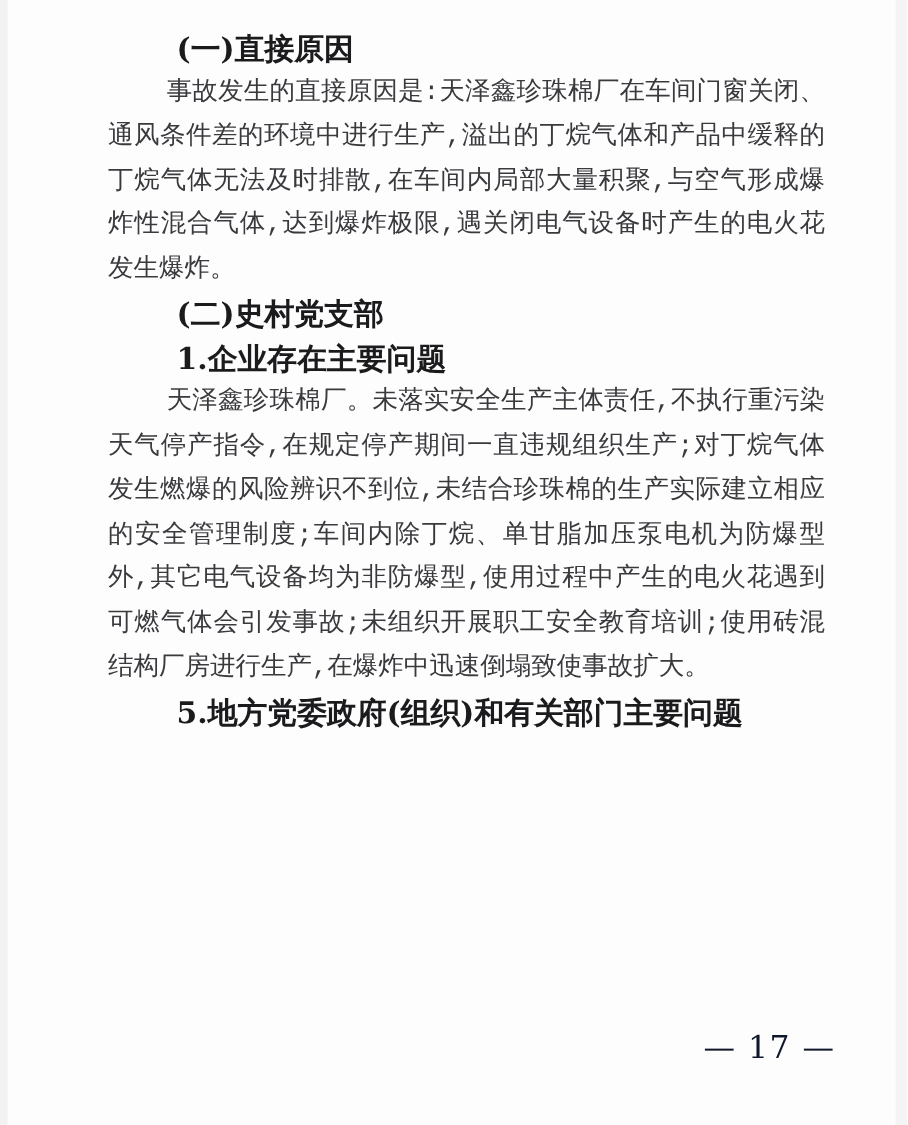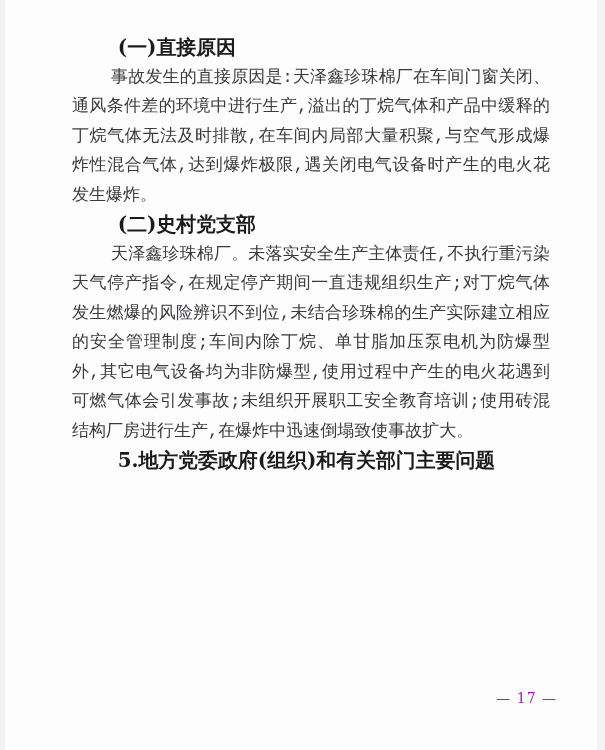--- a/index.html
+++ b/index.html
@@ -25,21 +25,21 @@
   }
   .scan-edge-right {
     position: absolute;
     right: 0; top: 0;
     width: 8px; height: 750px;
     background: #f4f4f5;
   }
   .doc-body {
     position: absolute;
     left: 72px;
-    top: 33px;
+    top: 18px;
     width: 478px;
     color: #3a3a3e;
     font-size: 17px;
     line-height: 29.5px;
     text-align: justify;
     text-justify: inter-character;
   }
   .blk {
     margin: 0;
     padding: 0;
@@ -51,41 +51,42 @@
     text-align: left;
   }
   .para {
     font-weight: normal;
     font-family: Liberation Mono, monospace;
   }
   .page-number {
     position: absolute;
     top: 687px;
     right: 48px;
-    font-size: 14px;
+    font-size: 21px;
     line-height: 22px;
-    color: #a21caf;
+    color: #0f172a;
     letter-spacing: 1px;
   }
 </style>
 </head>
 <body>
 
 <div class="page">
 
   <div class="scan-edge-left"></div>
   <div class="scan-edge-right"></div>
 
   <div class="doc-body">
     <h3 class="blk heading">(一)直接原因</h3>
 
     <p class="blk para">事故发生的直接原因是:天泽鑫珍珠棉厂在车间门窗关闭、通风条件差的环境中进行生产,溢出的丁烷气体和产品中缓释的丁烷气体无法及时排散,在车间内局部大量积聚,与空气形成爆炸性混合气体,达到爆炸极限,遇关闭电气设备时产生的电火花发生爆炸。</p>
 
     <h3 class="blk heading">(二)史村党支部</h3>
 
+    <h3 class="blk heading">1.企业存在主要问题</h3>
 
     <p class="blk para">天泽鑫珍珠棉厂。未落实安全生产主体责任,不执行重污染天气停产指令,在规定停产期间一直违规组织生产;对丁烷气体发生燃爆的风险辨识不到位,未结合珍珠棉的生产实际建立相应的安全管理制度;车间内除丁烷、单甘脂加压泵电机为防爆型外,其它电气设备均为非防爆型,使用过程中产生的电火花遇到可燃气体会引发事故;未组织开展职工安全教育培训;使用砖混结构厂房进行生产,在爆炸中迅速倒塌致使事故扩大。</p>
 
     <h3 class="blk heading">5.地方党委政府(组织)和有关部门主要问题</h3>
 
 
   </div>
 
   <div class="page-number">— 17 —</div>
 

